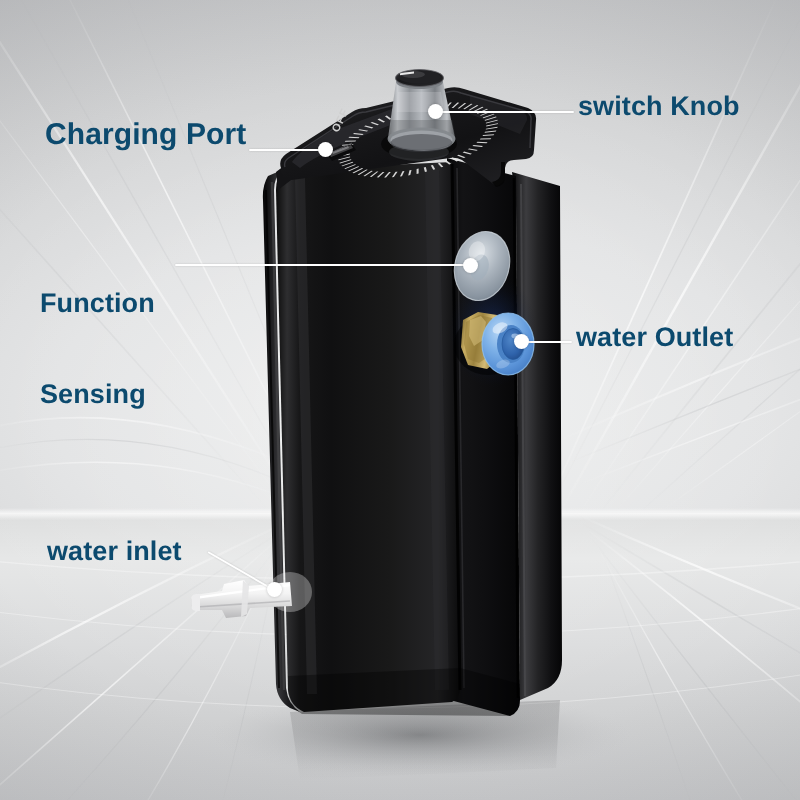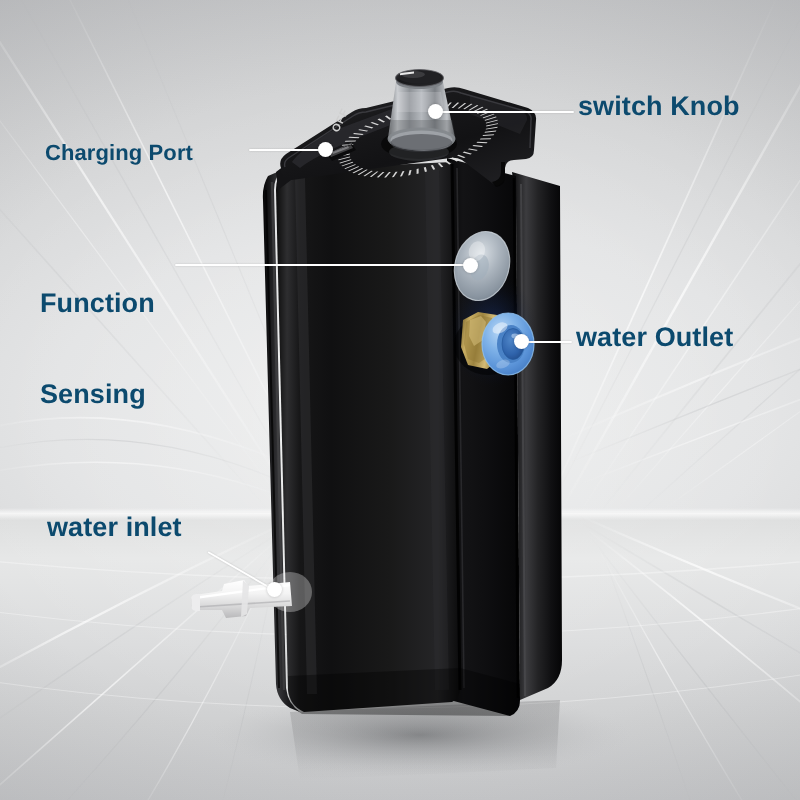--- a/index.html
+++ b/index.html
@@ -43,25 +43,25 @@
   .callout-layer{position:absolute;inset:0;}
   .label{
     position:absolute;
     font-weight:bold;
     color:#0c4a6e;
     letter-spacing:.1px;
     line-height:1.12;
     white-space:pre;
     text-rendering:geometricPrecision;
   }
-  .l-charging{left:45px;  top:141px; font-size:22px;}
+  .l-charging{left:45px;  top:118px; font-size:30px;}
   .l-switch  {left:578px; top:91px;  font-size:27px;}
   .l-sensing {left:40px;  top:228px; font-size:27px;}
   .l-outlet  {left:576px; top:322px; font-size:27px;text-align:right;}
-  .l-inlet   {left:47px;  top:512px; font-size:27px;}
+  .l-inlet   {left:47px;  top:536px; font-size:27px;}
 
   .leader{position:absolute;background:#ffffff;height:2px;border-radius:1px;
           box-shadow:0 0 2px rgba(0,0,0,.18);}
   .dot{position:absolute;width:15px;height:15px;border-radius:50%;background:#ffffff;
        box-shadow:0 0 3px rgba(0,0,0,.22);}
   .leader-diag{position:absolute;transform-origin:0 50%;}
 </style>
 </head>
 <body>
 

